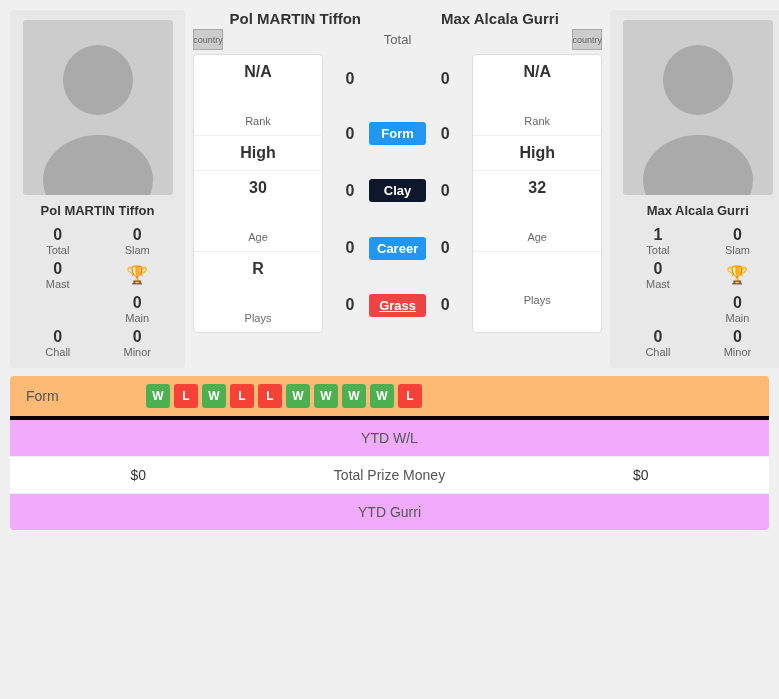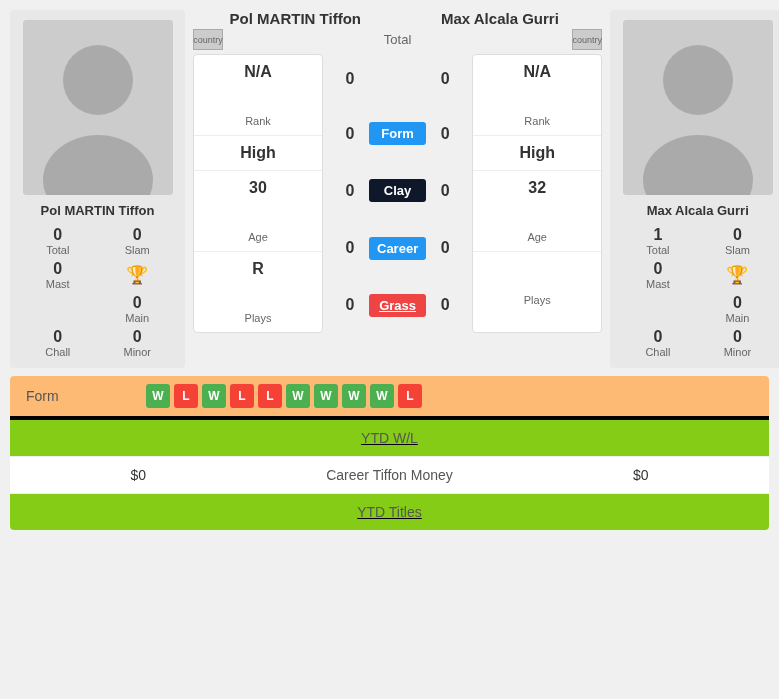--- a/index.html
+++ b/index.html
@@ -244,22 +244,21 @@
     }
 
     .info-value-right {
       font-size: 14px;
       color: #333;
       width: 120px;
       text-align: left;
     }
 
     .info-row-alt {
-      background: #84cc16;
-      text-decoration: underline;
+      background: #f0abfc;
     }
 
     
     .center-area {
       flex: 1;
       display: flex;
       flex-direction: column;
       margin: 0 4px;
     }
 
@@ -471,25 +470,25 @@
 
 
     <div class="info-row info-row-alt">
       <div class="info-value-left"></div>
       <div class="info-label">YTD W/L</div>
       <div class="info-value-right"></div>
     </div>
 
     <div class="info-row">
       <div class="info-value-left">$0</div>
-      <div class="info-label">Career Tiffon Money</div>
+      <div class="info-label">Total Prize Money</div>
       <div class="info-value-right">$0</div>
     </div>
 
     <div class="info-row info-row-alt">
       <div class="info-value-left"></div>
-      <div class="info-label">YTD Titles</div>
+      <div class="info-label">YTD Gurri</div>
       <div class="info-value-right"></div>
     </div>
 
   </div>
 
 </div>
 
 </body></html>

